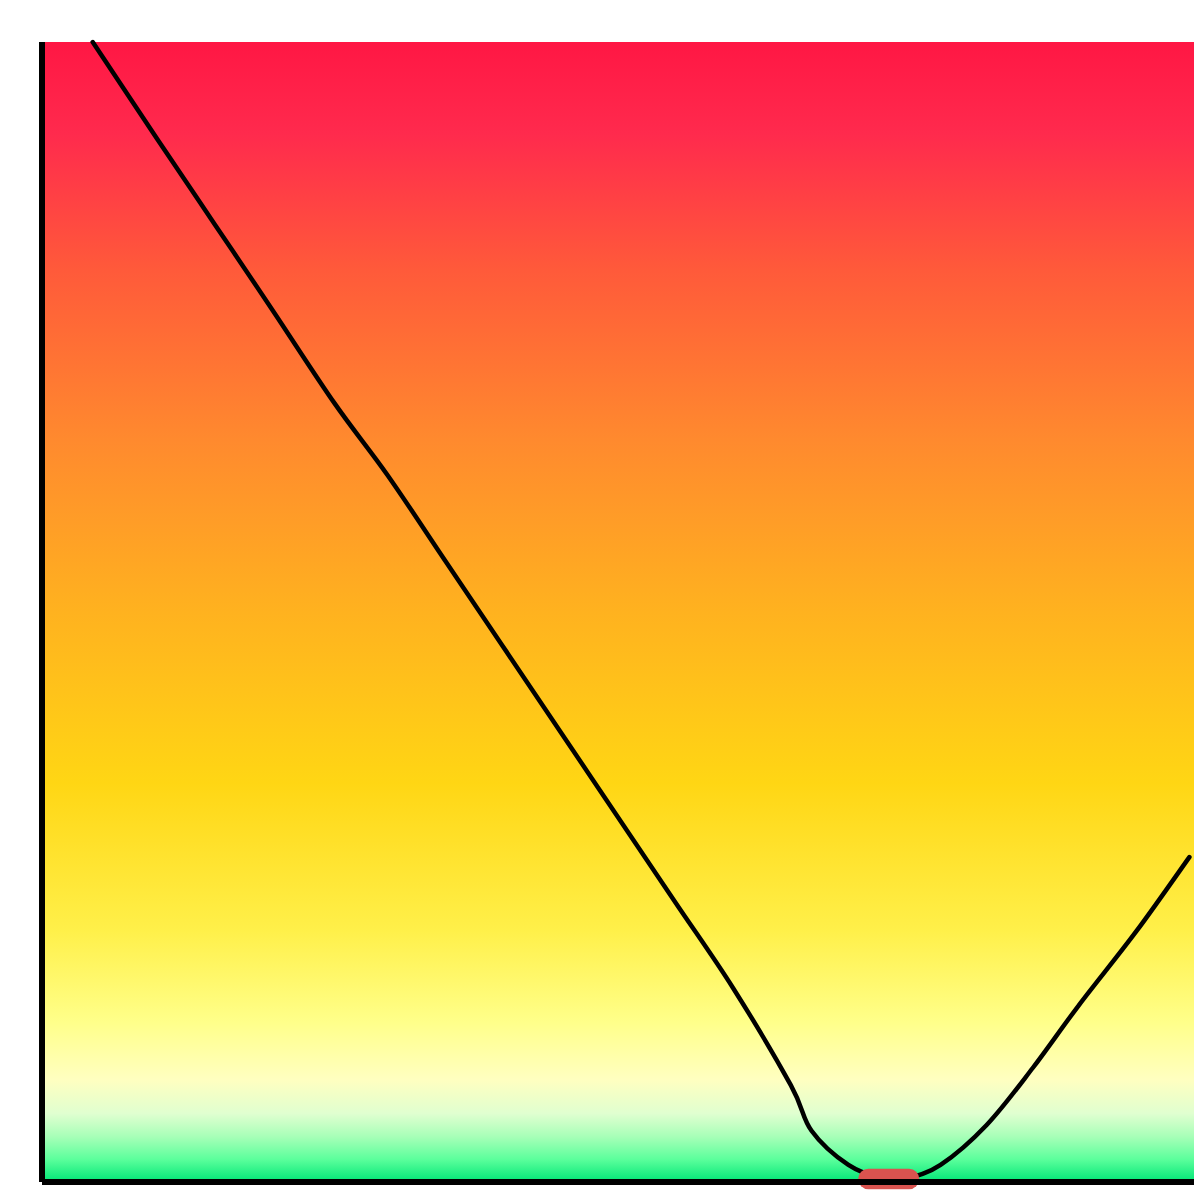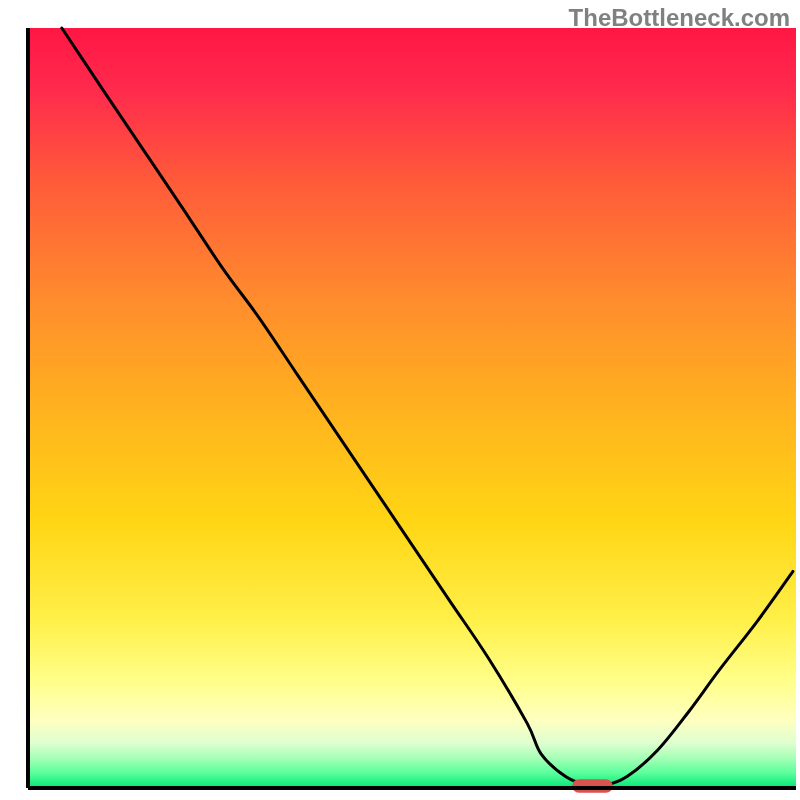--- a/index.html
+++ b/index.html
@@ -25,21 +25,20 @@
     z-index: 10;
   }
   svg {
     display: block;
   }
 </style>
 </head>
 <body>
 
 <div class="chart-container">
-  <div class="watermark">TheBottleneck.com</div>
   <svg id="chart-svg" width="800" height="800" viewBox="0 0 800 800">
     <defs>
       <linearGradient id="bg-grad" x1="0" y1="0" x2="0" y2="1">
           <stop offset="0%" stop-color="#ff1744"></stop>
           <stop offset="8%" stop-color="#ff2a4d"></stop>
           <stop offset="20%" stop-color="#ff5a3a"></stop>
           <stop offset="35%" stop-color="#ff8a2e"></stop>
           <stop offset="50%" stop-color="#ffb21f"></stop>
           <stop offset="65%" stop-color="#ffd614"></stop>
           <stop offset="78%" stop-color="#fff04a"></stop>

